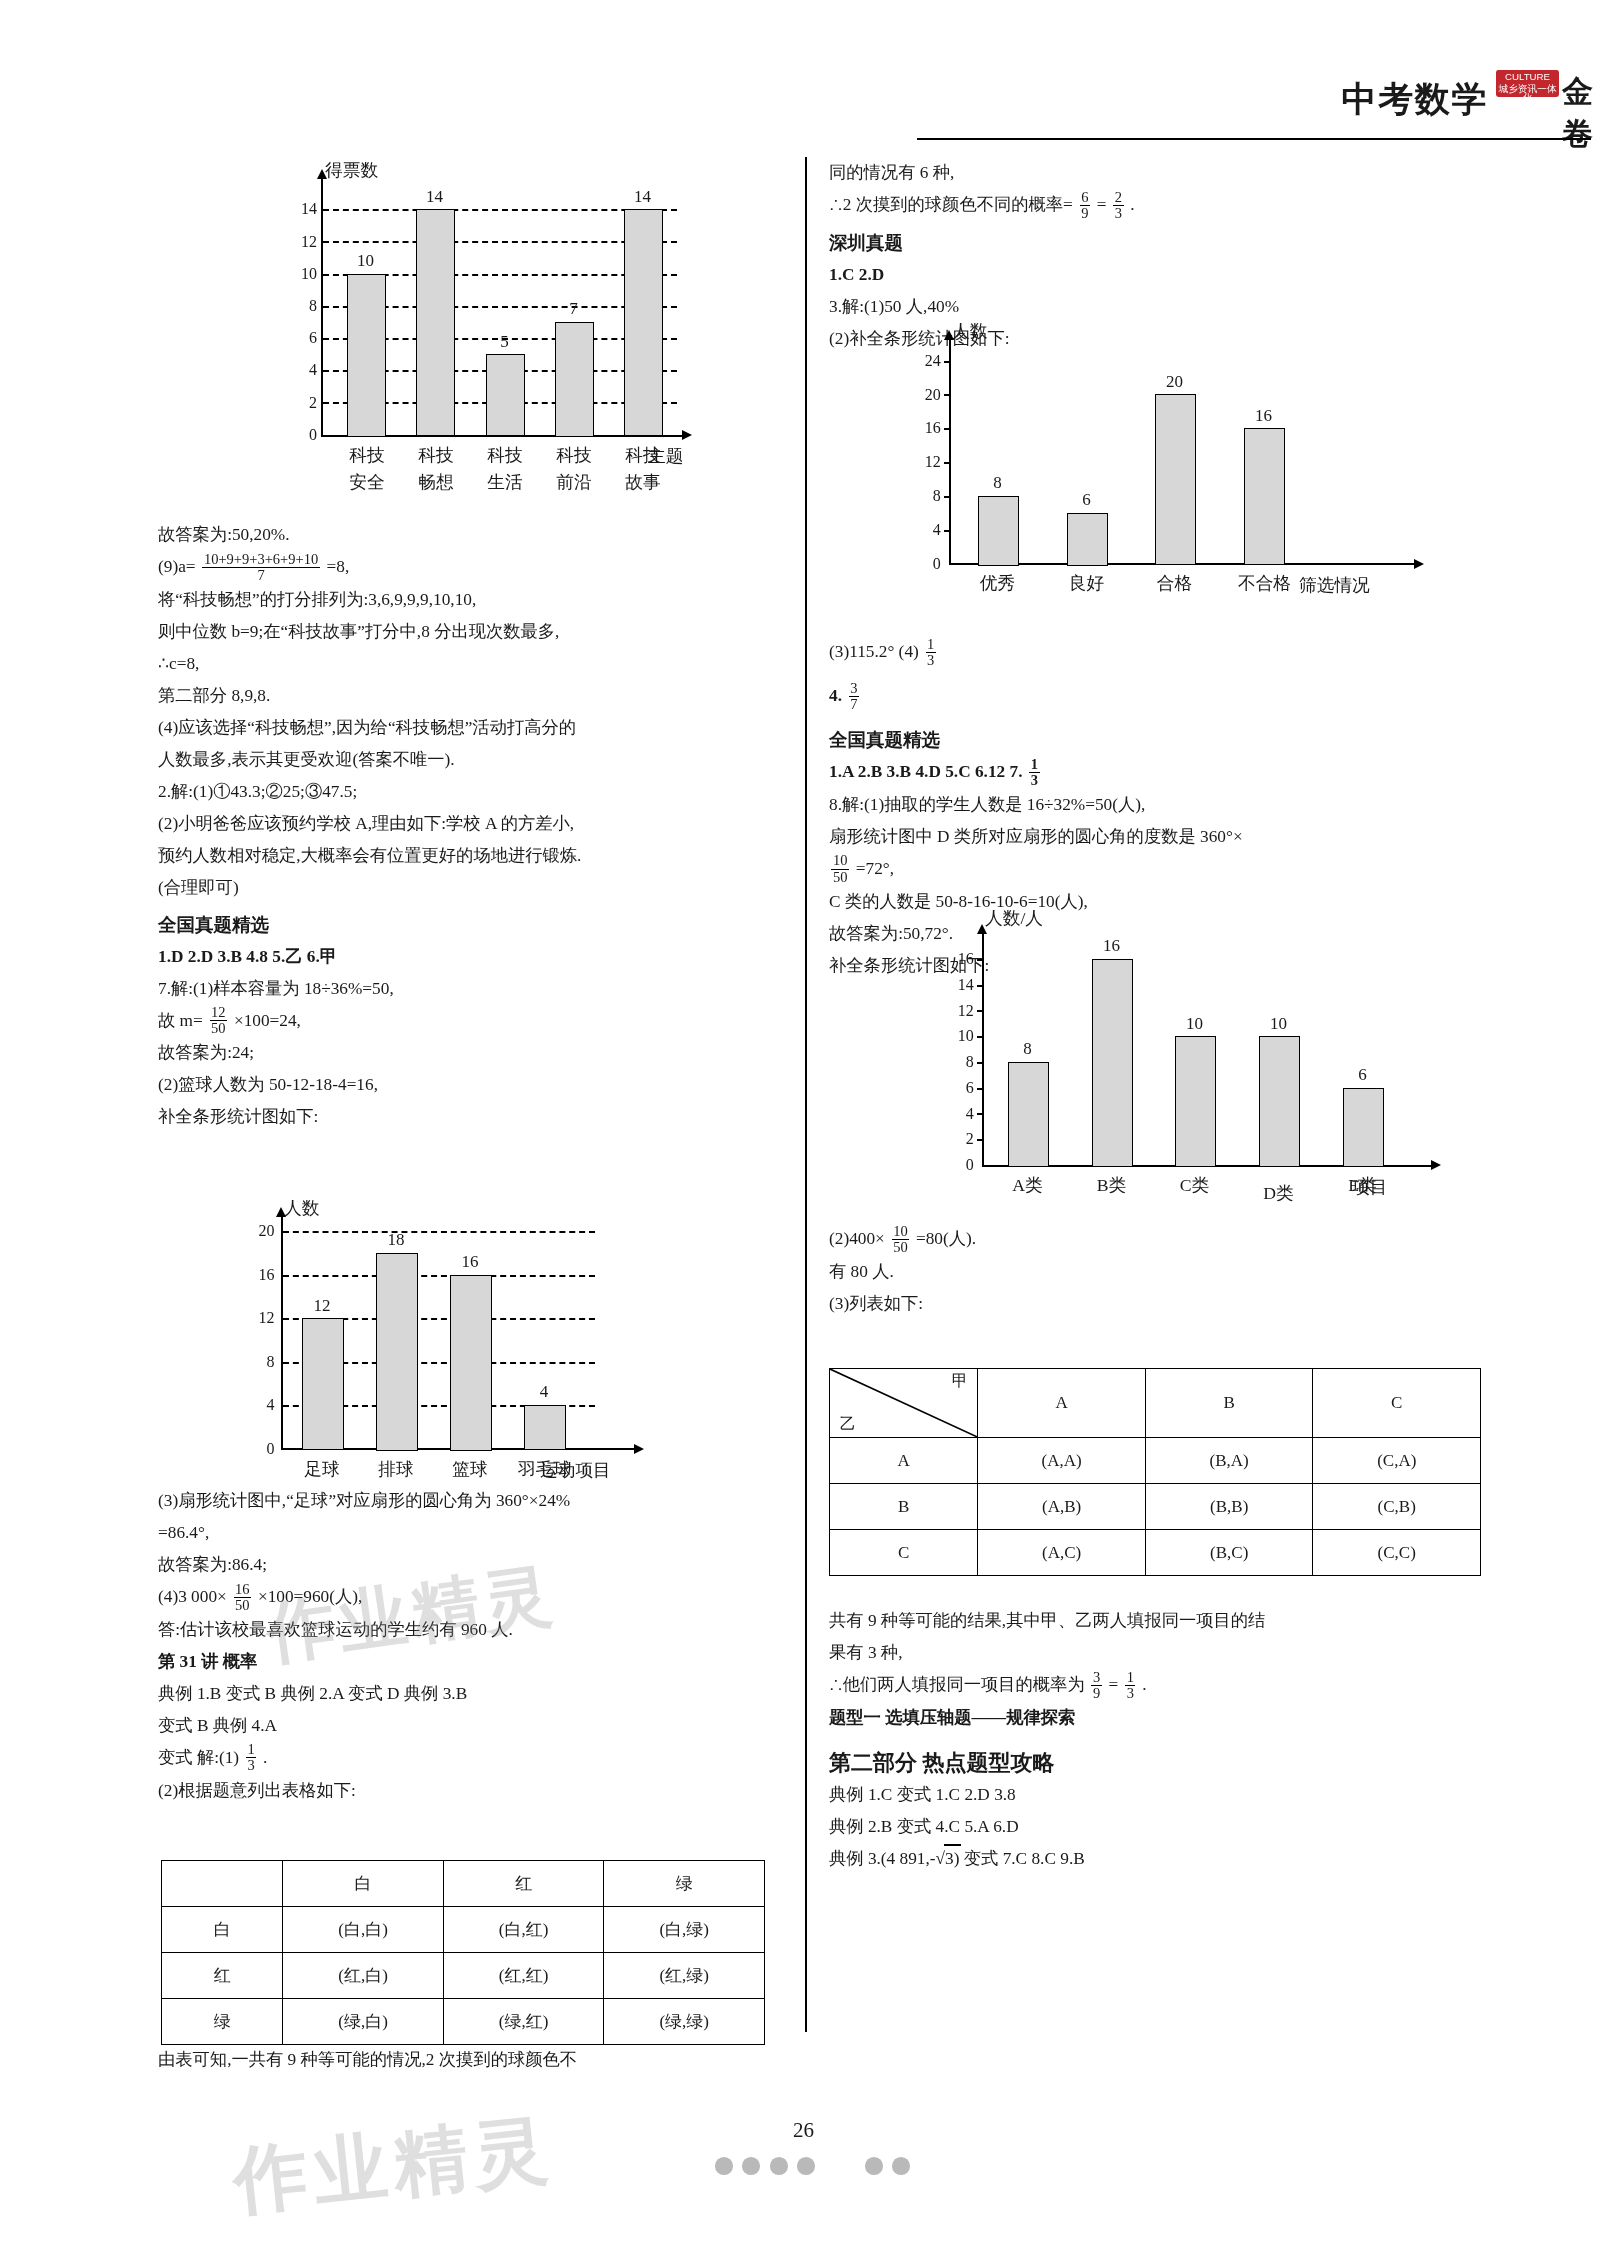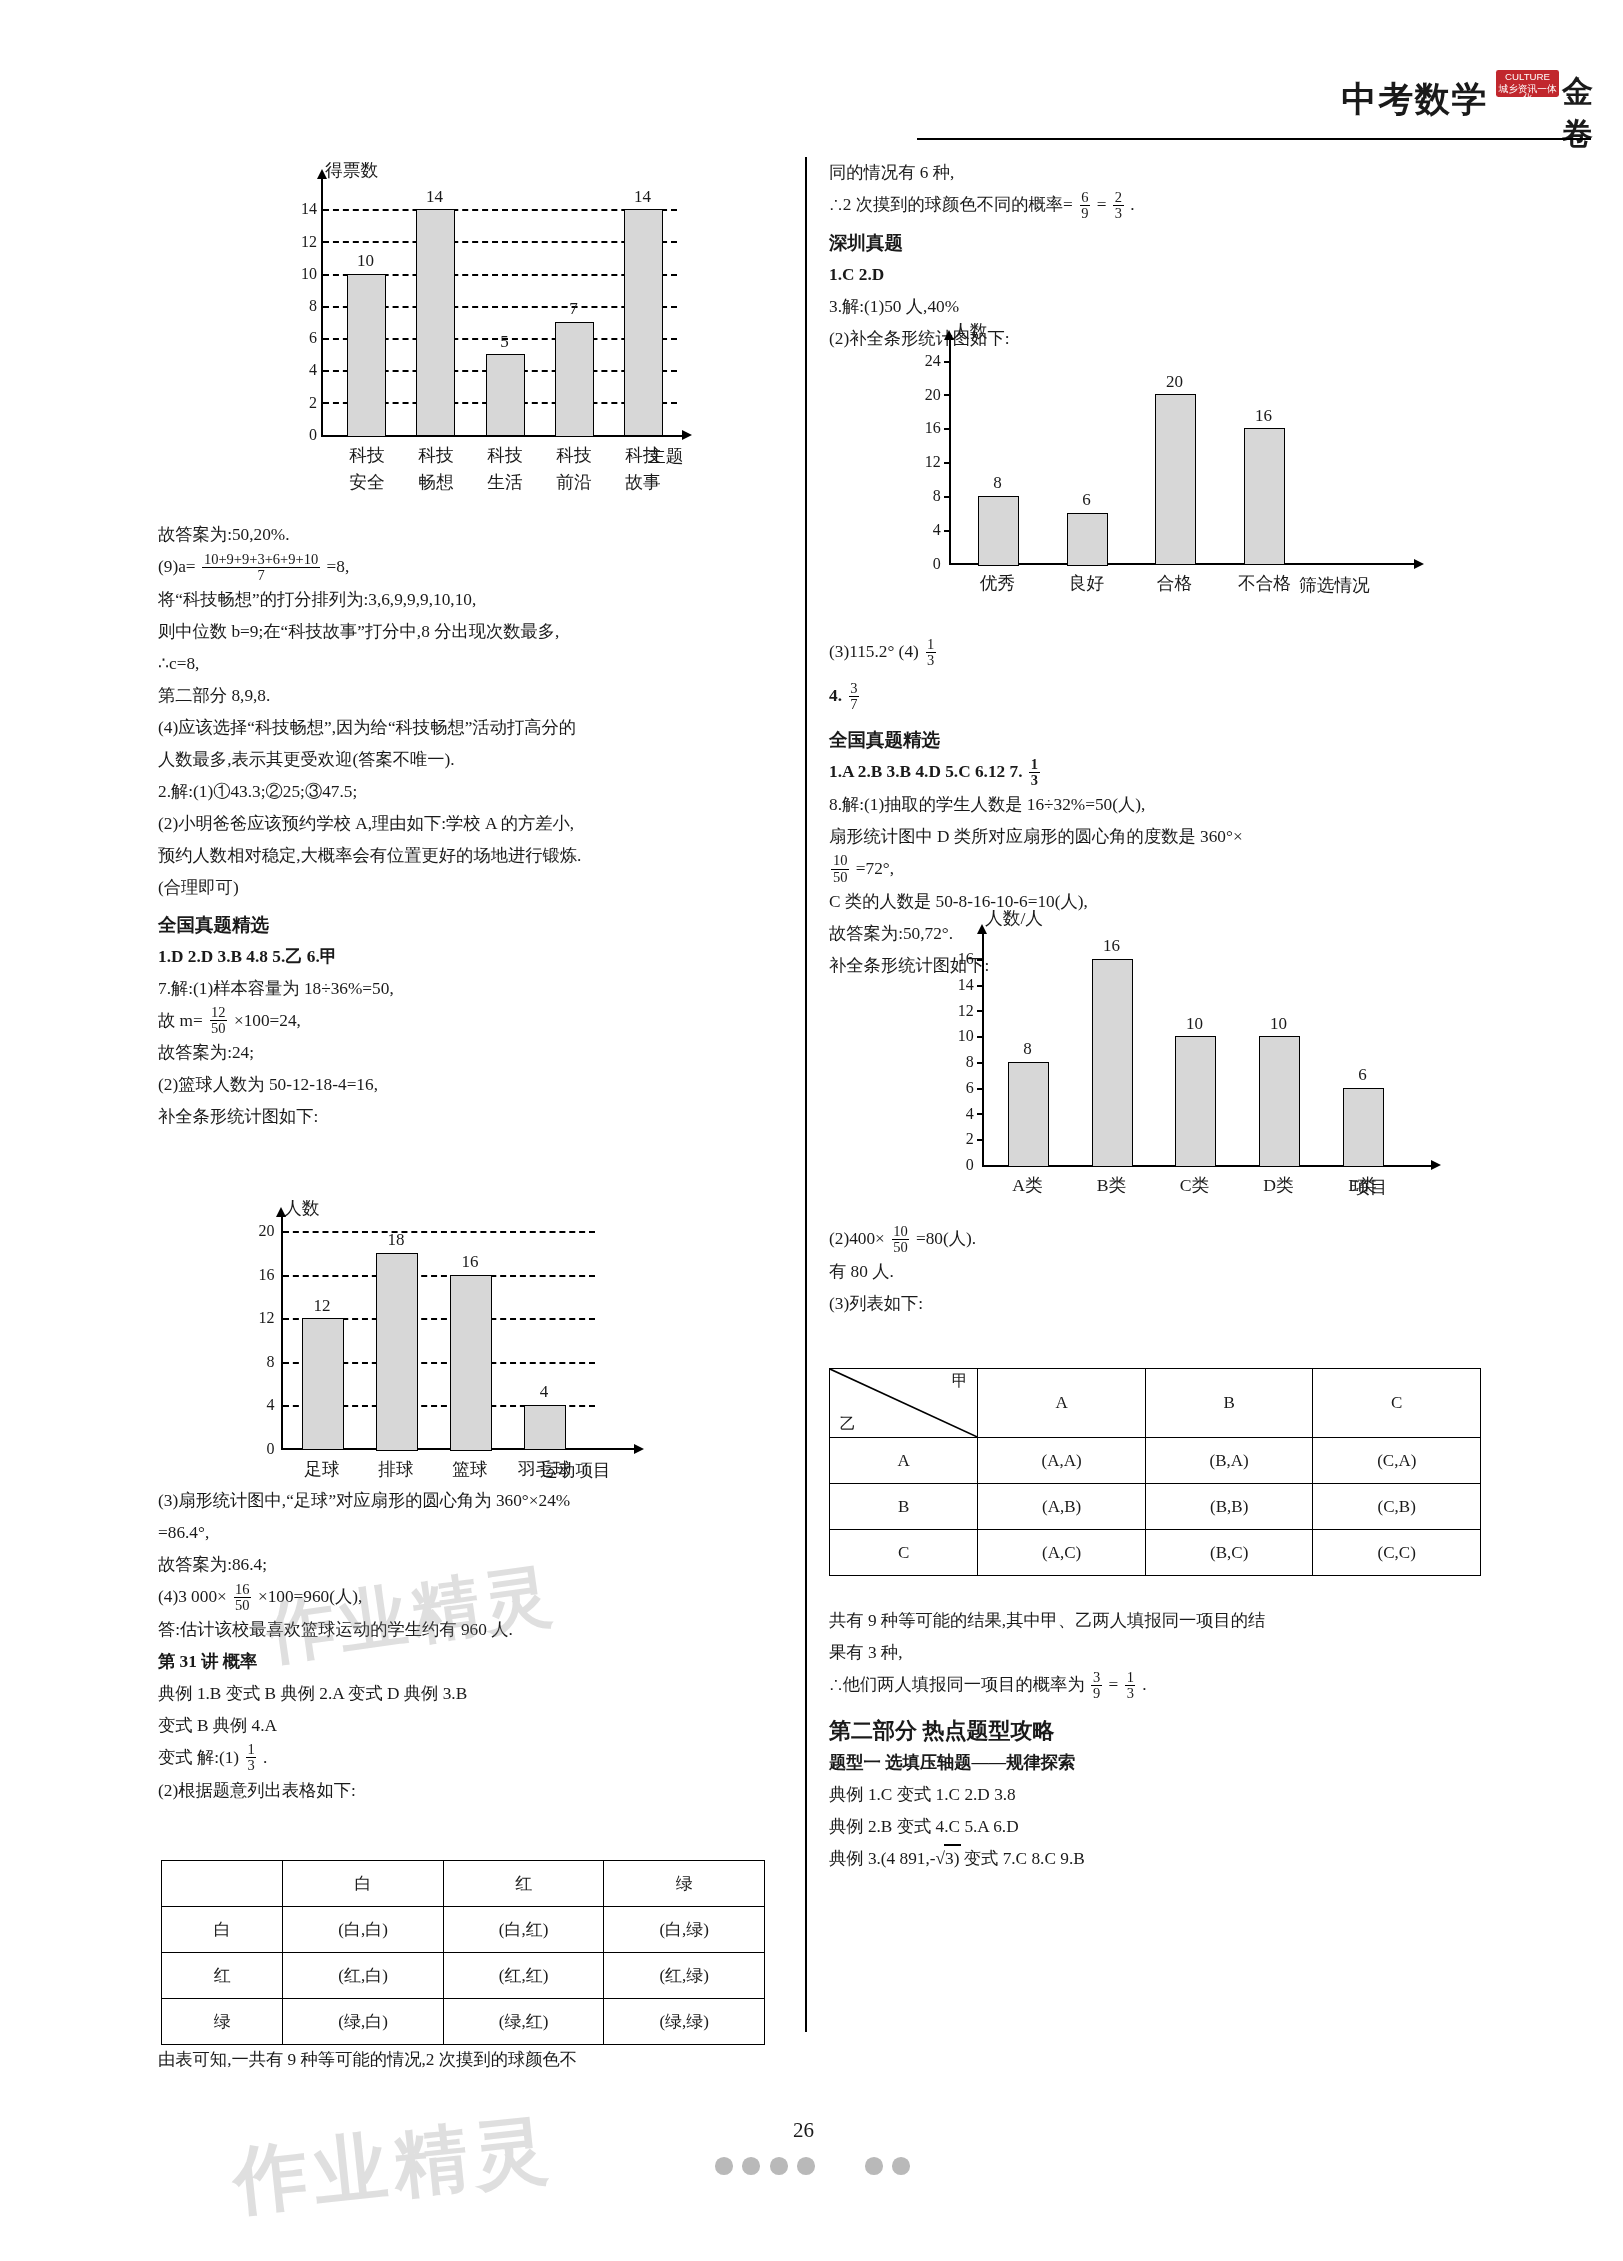--- a/index.html
+++ b/index.html
@@ -440,21 +440,21 @@
 
     <div class="bar" style="left:309px;top:127px;width:39px;height:129px;"></div>
     <div class="val-lbl" style="left:301px;top:105px;width:55px;">10</div>
 
     <div class="bar" style="left:393px;top:179px;width:39px;height:77px;"></div>
     <div class="val-lbl" style="left:385px;top:156px;width:55px;">6</div>
 
     <div class="cat-lbl" style="left:42px;top:264px;width:71px;">A类</div>
     <div class="cat-lbl" style="left:126px;top:264px;width:71px;">B类</div>
     <div class="cat-lbl" style="left:209px;top:264px;width:71px;">C类</div>
-    <div class="cat-lbl" style="left:293px;top:264px;width:71px;text-align:center;">D类</div>
+    <div class="cat-lbl" style="left:293px;top:272px;width:71px;text-align:center;">D类</div>
     <div class="cat-lbl" style="left:377px;top:264px;width:71px;">E类</div>
   </div>
 
   <div class="col col-right" style="top:1223px;">
     <p class="ln">
       <span>(2)400×</span>
       <span class="frac">
         <span class="num">10</span>
         <span class="den">50</span>
       </span>
@@ -510,22 +510,22 @@
         <span class="num">3</span>
         <span class="den">9</span>
       </span>
       <span>=</span>
       <span class="frac">
         <span class="num">1</span>
         <span class="den">3</span>
       </span>
       <span>.</span>
     </p>
+    <p class="ln bold">题型一   选填压轴题——规律探索</p>
     <p class="ln bold" style="font-size:22px;margin-top:13px;">第二部分   热点题型攻略</p>
-    <p class="ln bold">题型一   选填压轴题——规律探索</p>
     <p class="ln">典例 1.C   变式   1.C   2.D   3.8</p>
     <p class="ln">典例 2.B   变式   4.C   5.A   6.D</p>
     <p class="ln">
       <span>典例 3.(4 891,-</span><span class="sq">√<span class="bar"></span><span>3</span></span><span>)   变式   7.C   8.C   9.B</span>
     </p>
   </div>
 
   <div class="wm" style="left:266px;top:1569px;transform:rotate(-8deg);">作业精灵</div>
   <div class="wm2" style="left:233px;top:2116px;transform:rotate(-6deg);">作业精灵</div>
 

